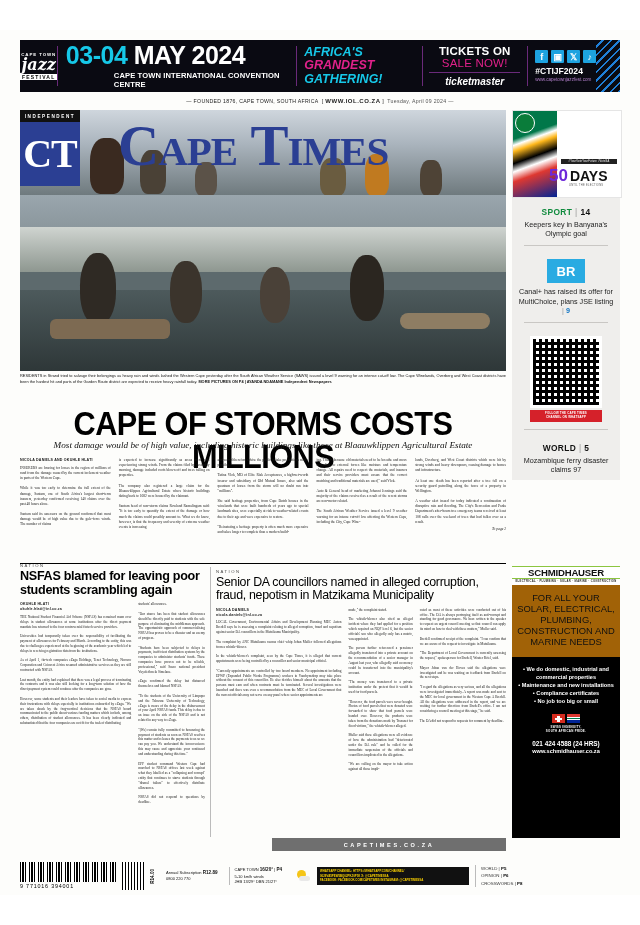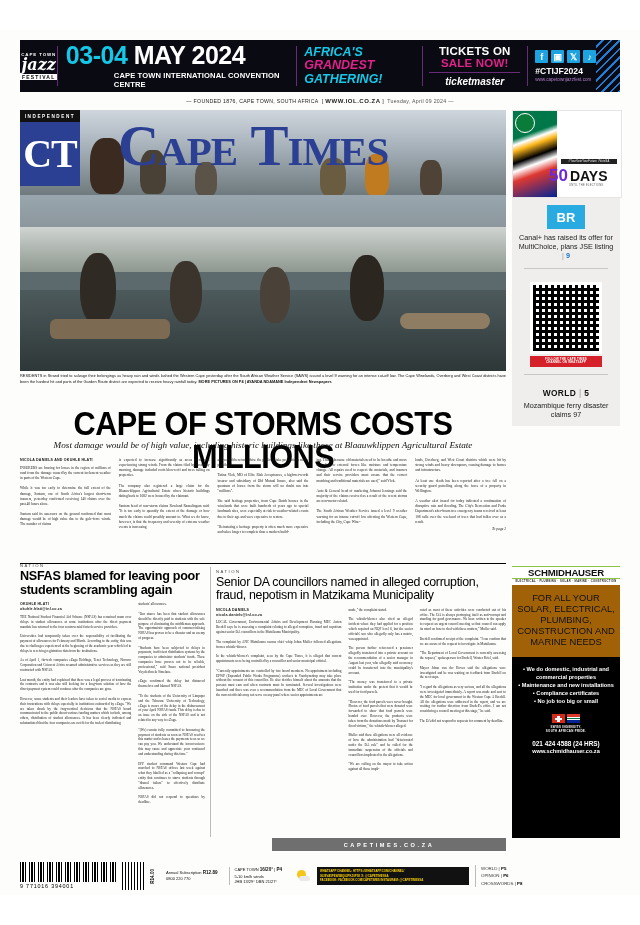--- a/index.html
+++ b/index.html
@@ -18,21 +18,21 @@
   .jz-date .big{font-size:25px;font-weight:bold;line-height:1;letter-spacing:-.5px;}
   .jz-date .big .cyan{color:#16c8e8;}
   .jz-date .big .wht{color:#ffffff;}
   .jz-date .venue{font-size:7.6px;font-weight:bold;color:#fff;letter-spacing:.1px;margin-top:3px;padding-left:48px;}
   .jz-slogan{flex:0 0 118px;display:flex;flex-direction:column;justify-content:center;padding-left:8px;font-style:italic;font-weight:bold;font-size:12.5px;line-height:1.08;}
   .jz-slogan .a{color:#16c8e8;}
   .jz-slogan .b{color:#e0218a;}
   .jz-slogan .c{color:#16c8e8;}
   .jz-tix{flex:0 0 104px;display:flex;flex-direction:column;justify-content:center;align-items:center;}
   .jz-tix .t1{color:#fff;font-weight:bold;font-size:11.5px;letter-spacing:.2px;}
-  .jz-tix .t2{color:#e0218a;font-weight:bold;font-size:11.5px;letter-spacing:.2px;}
+  .jz-tix .t2{color:#e0218a;font-weight:normal;font-size:11.5px;letter-spacing:.2px;}
   .jz-tix .tmline{width:88%;height:1px;background:#6a2a7a;margin:3px 0;}
   .jz-tix .t3{color:#fff;font-size:10px;font-style:italic;font-weight:bold;}
   .jz-soc{flex:1;display:flex;flex-direction:column;justify-content:center;padding-left:8px;}
   .jz-soc .icons{display:flex;gap:3px;}
   .jz-soc .ic{width:13px;height:13px;background:#1da3e0;color:#fff;font-size:9px;font-weight:bold;display:flex;align-items:center;justify-content:center;border-radius:1px;}
   .jz-soc .tag{color:#fff;font-size:8.6px;font-weight:bold;margin-top:3px;}
   .jz-soc .url{color:#b07ec8;font-size:4.6px;margin-top:1px;}
   .jz-pattern{width:54px;background:
      repeating-linear-gradient(135deg,#0a0a12 0 4px,#1f7fd8 4px 6px);}
 
@@ -379,20 +379,29 @@
       <div class="el-flag"></div>
       <div class="el-badge"></div>
       <div class="el-bar">#YourVoteYourFuture #VoteSA</div>
       <div class="el-days">
         <span class="n">50</span>
         <span class="d">DAYS</span>
       </div>
       <div class="el-sub">UNTIL THE ELECTIONS</div>
     </div>
 
+    <div class="railbox" style="padding-top:9px;">
+      <div class="rb-head">
+        <span>SPORT</span>
+        <span class="pipe">|</span>
+        <span class="num">14</span>
+      </div>
+      <div class="rb-text">Keepers key in Banyana's Olympic goal</div>
+      <div class="rb-sep"></div>
+    </div>
 
     <div class="railbox">
       <div class="br-logo">BR</div>
       <div class="rb-text">
         <span>Canal+ has raised its offer for MultiChoice, plans JSE listing</span>
         <span class="pipe" style="color:#999">|</span>
         <span class="blue">9</span>
       </div>
       <div class="rb-sep"></div>
     </div>

